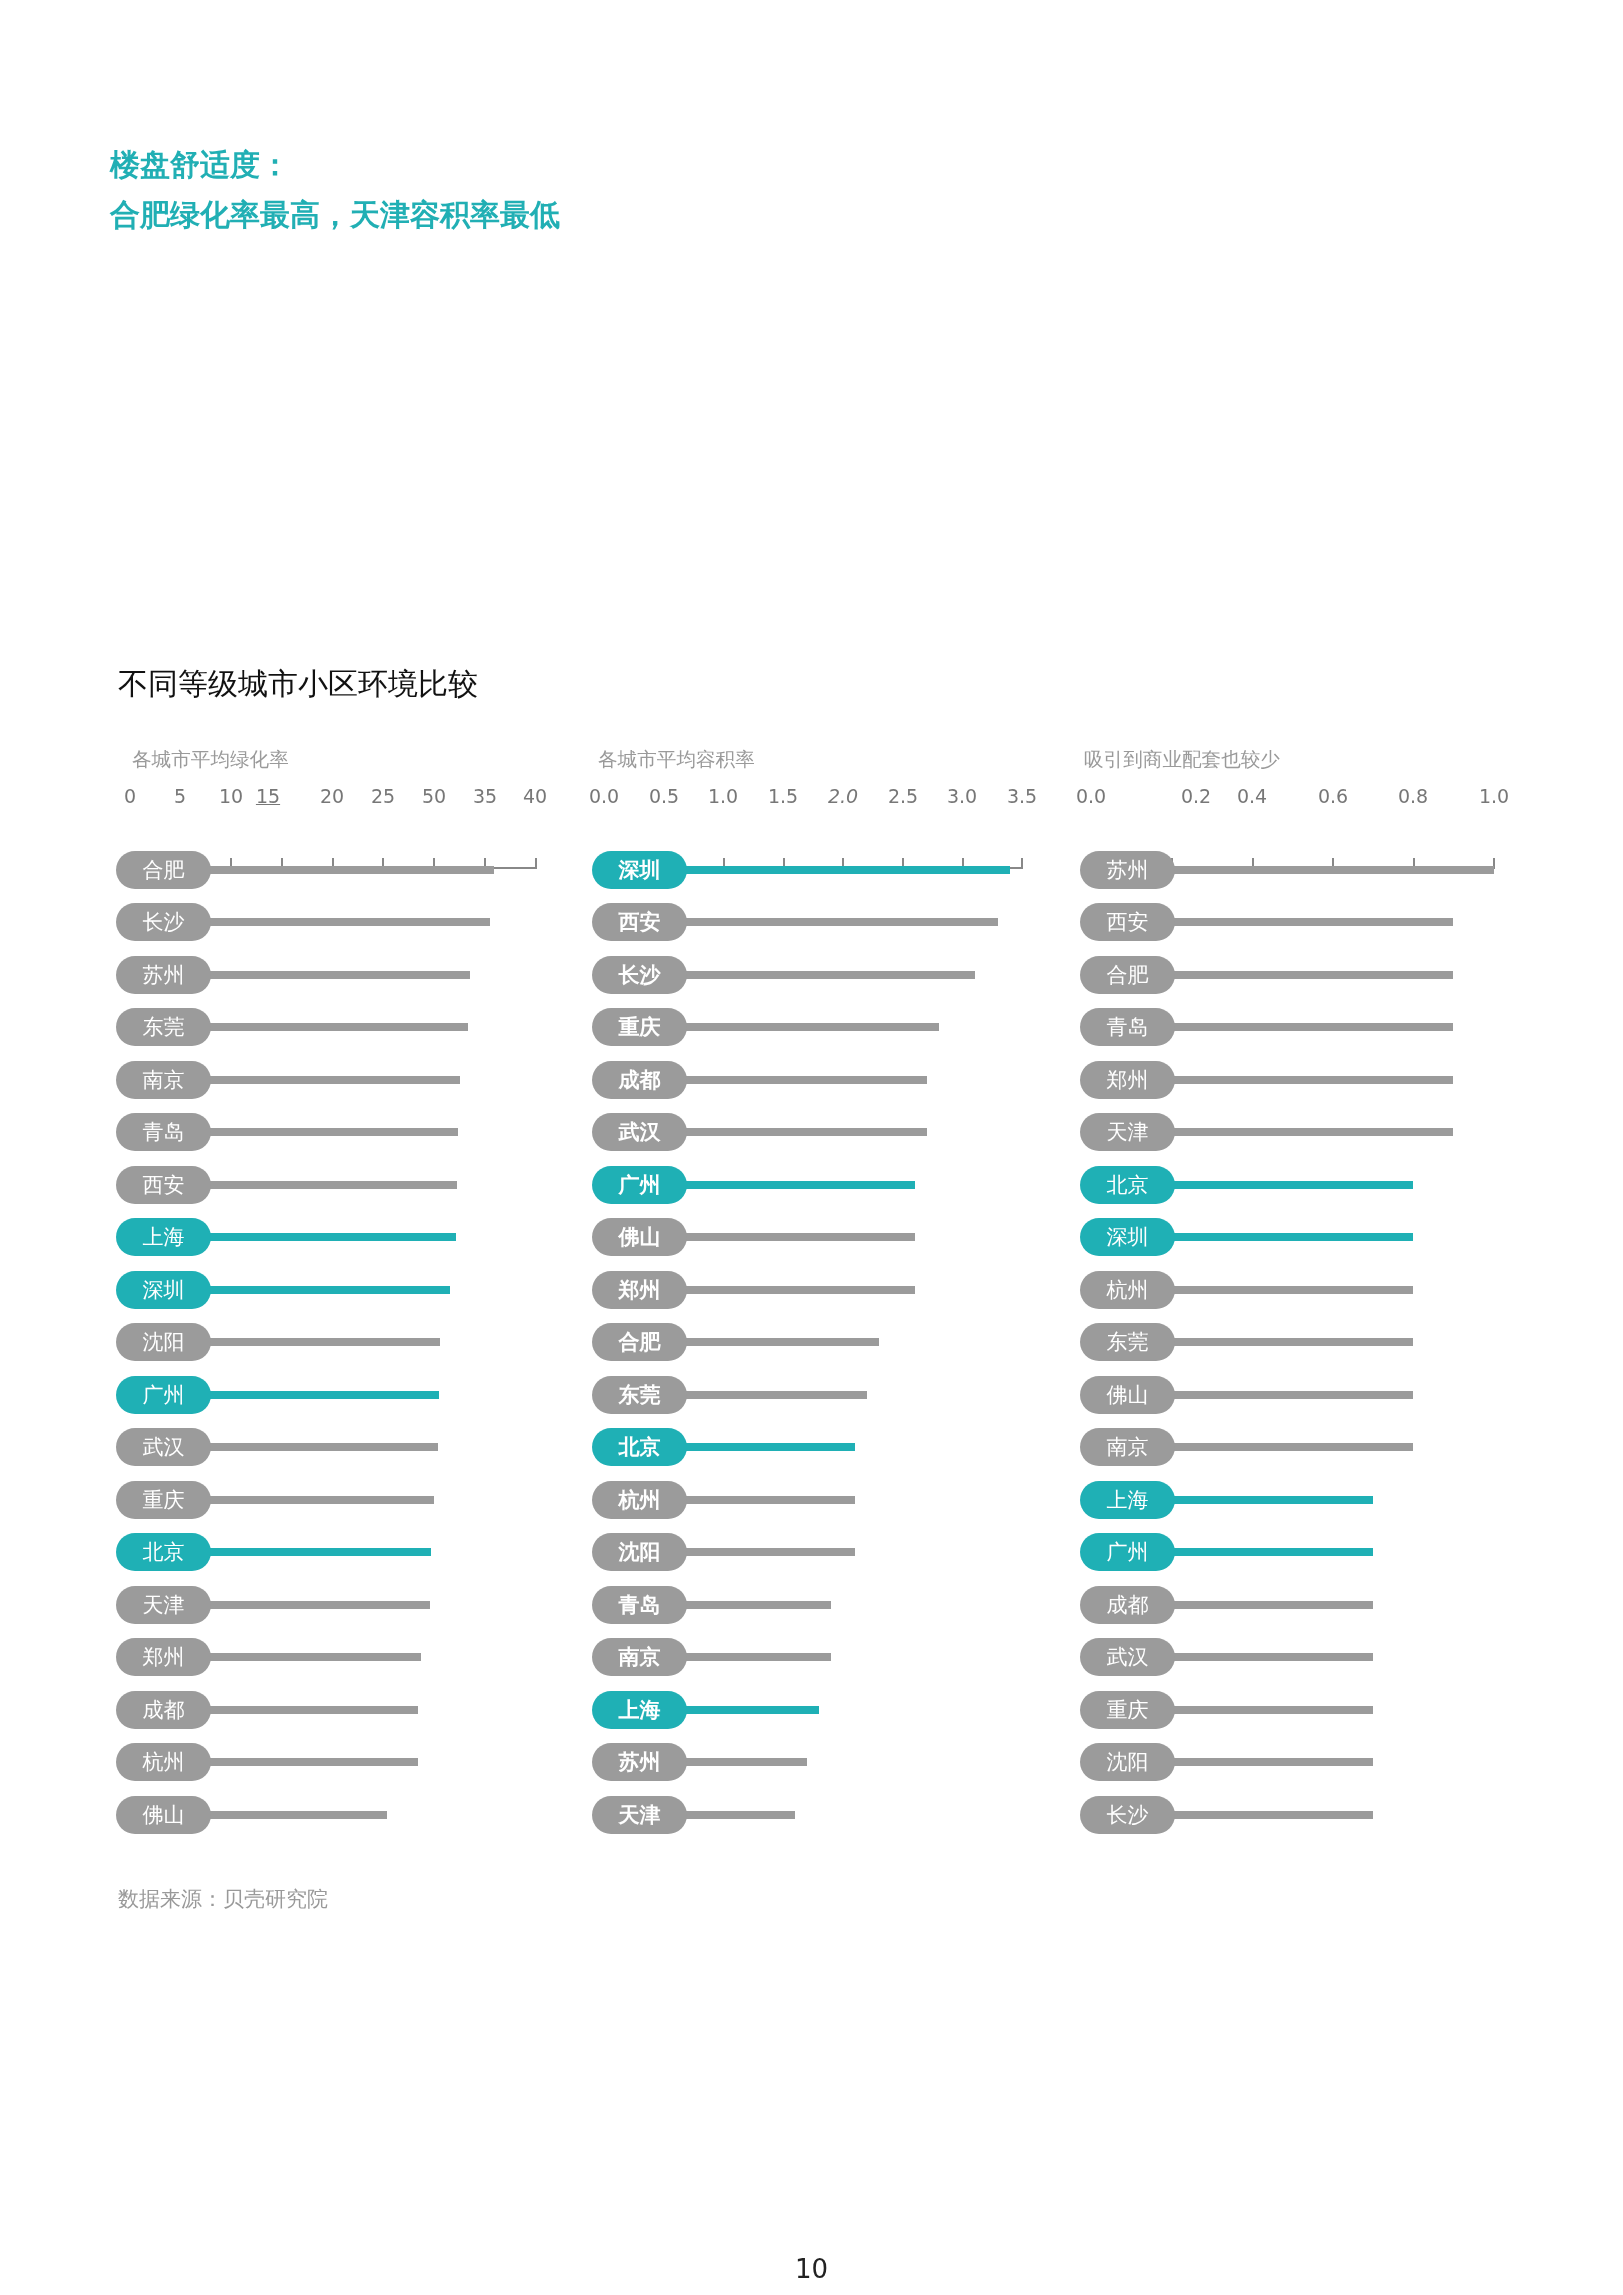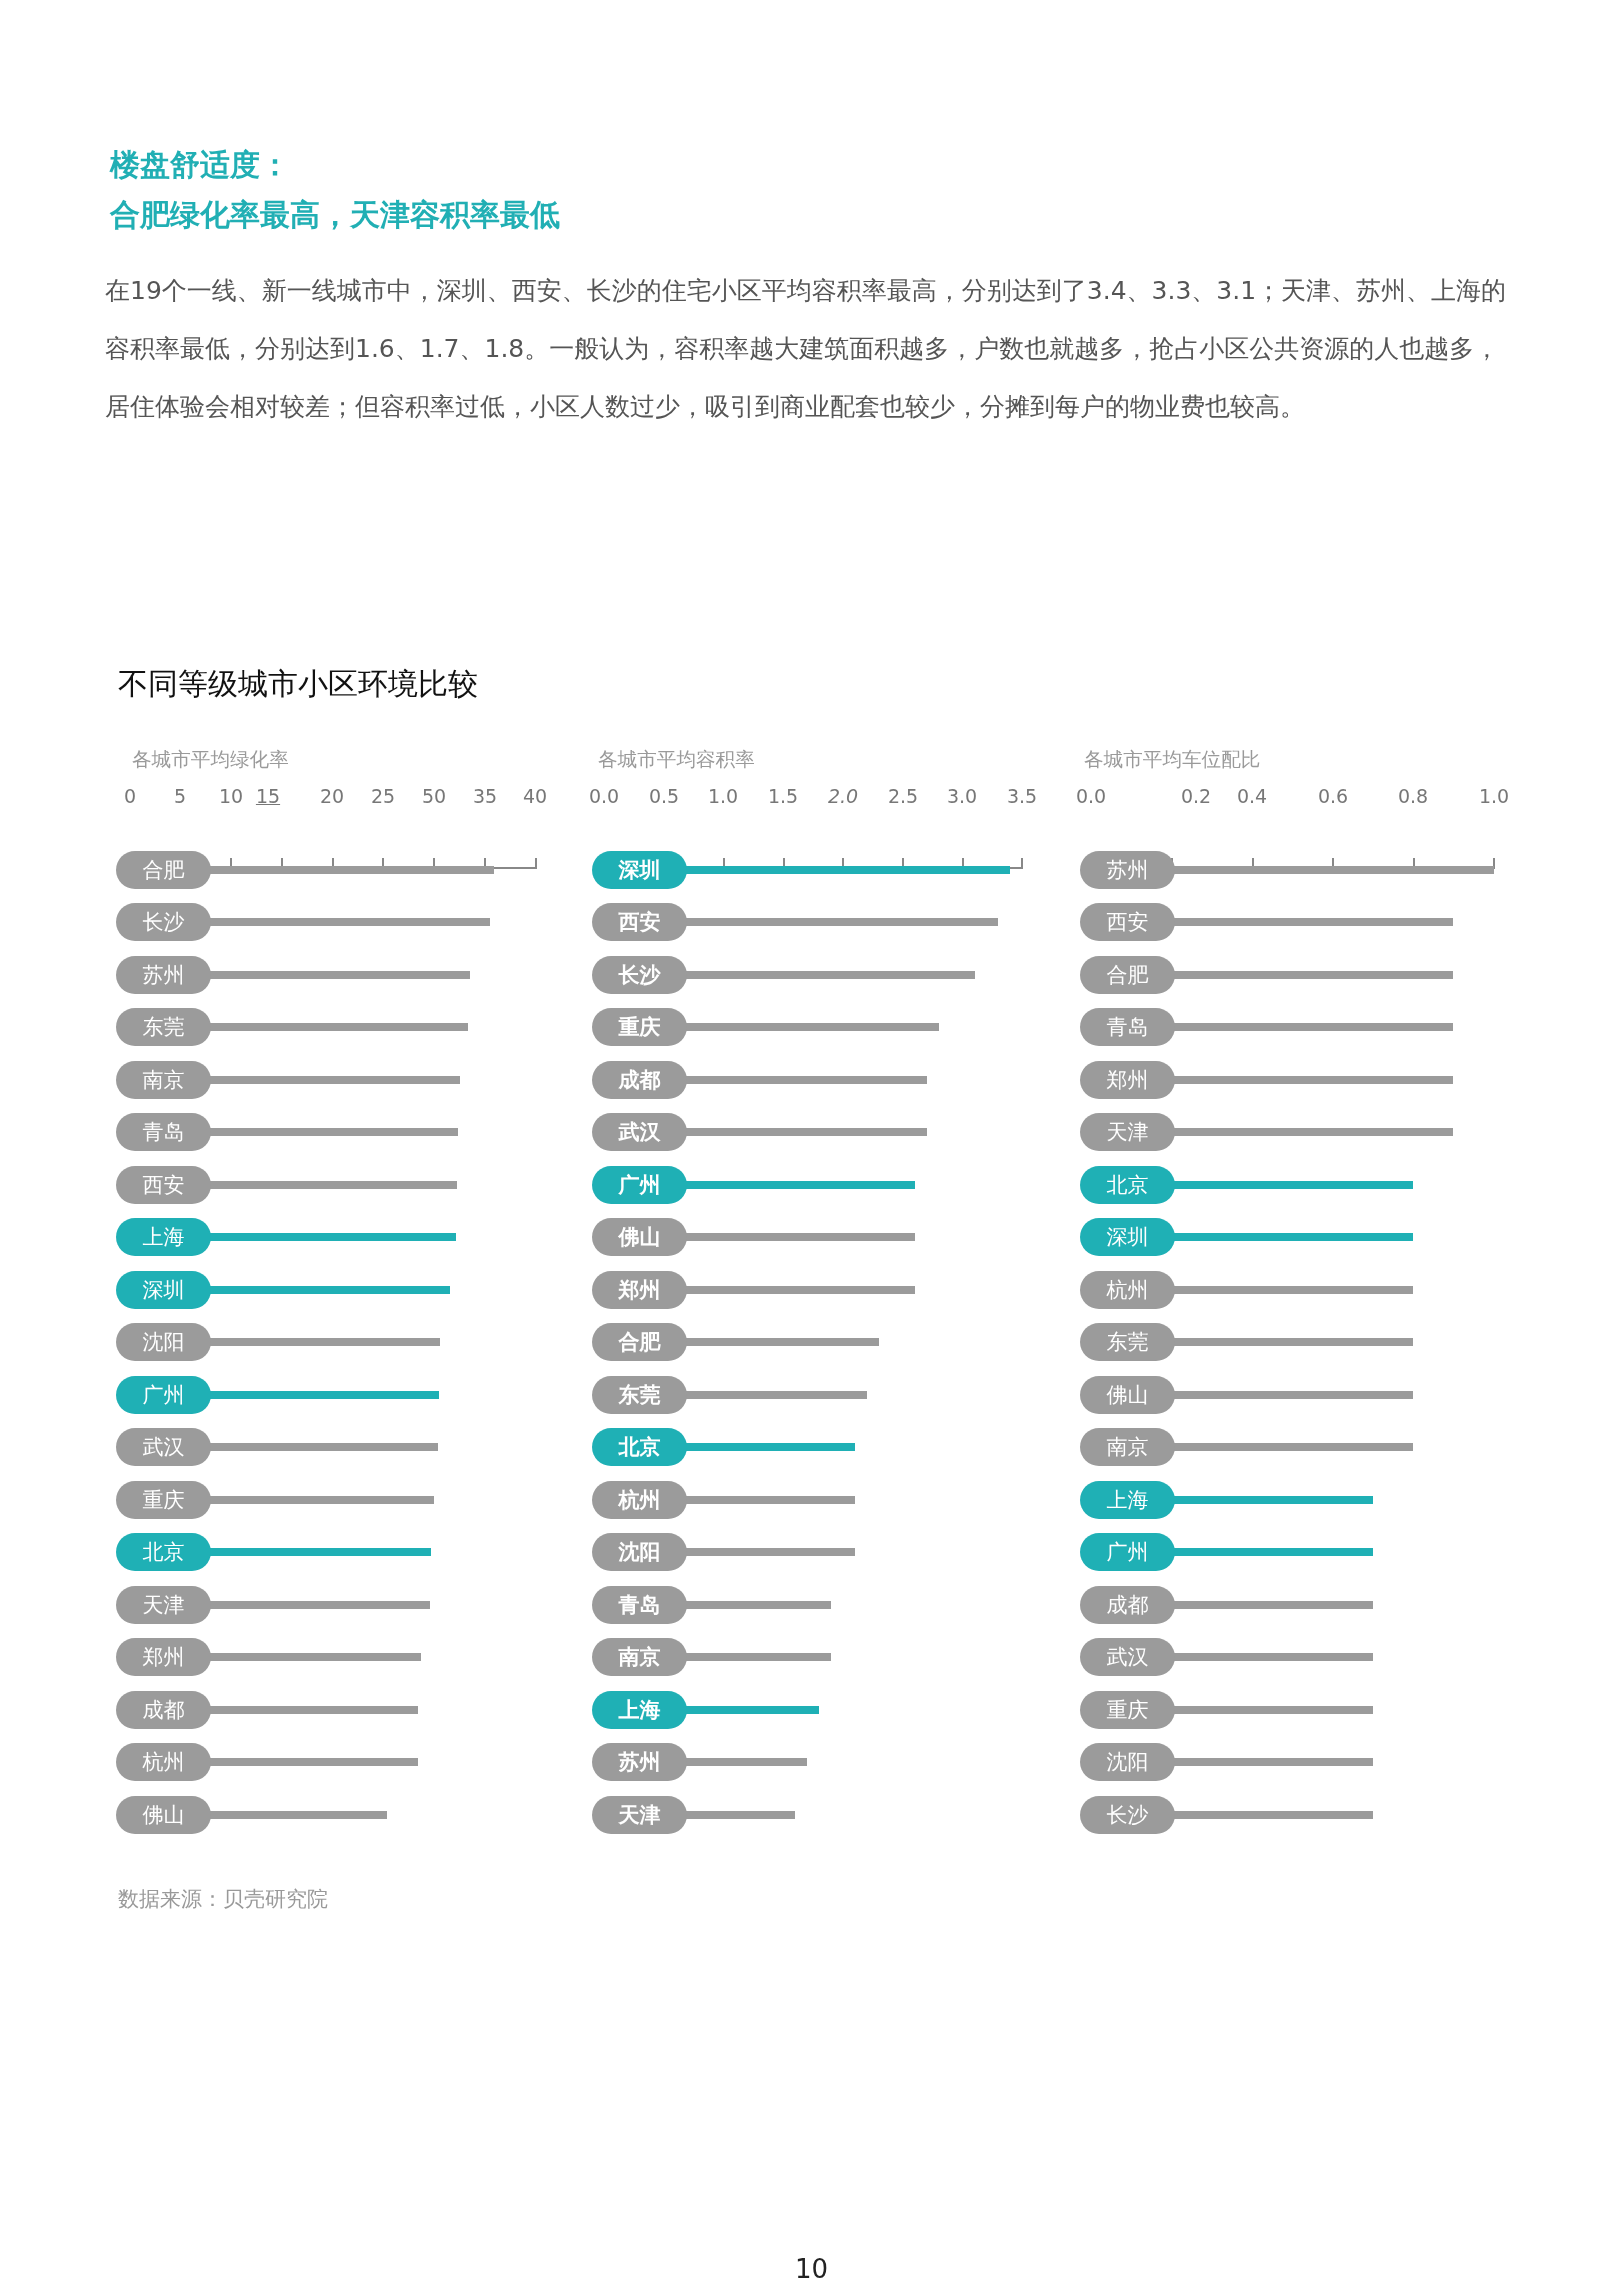--- a/index.html
+++ b/index.html
@@ -32,21 +32,20 @@
   .page-num { position: absolute; left: 0; width: 1623px; top: 2254px; text-align: center;
               font-size: 26px; color: #222222; }
 </style>
 </head>
 <body>
 
 <div class="title-line" style="top:145px;">楼盘舒适度：</div>
 <div class="title-line" style="top:195px;">合肥绿化率最高，天津容积率最低</div>
 
 <div class="para" style="top:262px;">
-  <p>在19个一线、新一线城市中，深圳、西安、长沙的住宅小区平均容积率最高，分别达到了3.4、3.3、3.1；天津、苏州、上海的容积率最低，分别达到1.6、1.7、1.8。一般认为，容积率越大建筑面积越多，户数也就越多，抢占小区公共资源的人也越多，居住体验会相对较差；但容积率过低，小区人数过少，吸引到商业配套也较少，分摊到每户的物业费也较高。</p>
 </div>
 
 <div class="chart-title">不同等级城市小区环境比较</div>
 
 <div id="panels">
     <div class="panel" style="left: 0px;">
       <div class="panel-sub" style="left: 132px;">各城市平均绿化率</div>
       <div class="axis" style="left: 0px;">
         <div class="axis-line" style="left: 130px; width: 406px;"></div>
         <div class="tick-label" style="left: 130px;">0</div>
@@ -241,21 +240,21 @@
           <div class="bar" style="left: 671px; width: 136px;"></div>
           <div class="pill bold" style="left: 592px;">苏州</div>
         </div>
         <div class="row" style="top: 945px;">
           <div class="bar" style="left: 671px; width: 124px;"></div>
           <div class="pill bold" style="left: 592px;">天津</div>
         </div>
       </div>
     </div>
     <div class="panel" style="left: 0px;">
-      <div class="panel-sub" style="left: 1084px;">各城市平均车位配比</div>
+      <div class="panel-sub" style="left: 1084px;">吸引到商业配套也较少</div>
       <div class="axis" style="left: 0px;">
         <div class="axis-line" style="left: 1091px; width: 402px;"></div>
         <div class="tick-label" style="left: 1091px;">0.0</div>
         <div class="tick" style="left: 1091px;"></div>
         <div class="tick-label" style="left: 1196px;">0.2</div>
         <div class="tick" style="left: 1171px;"></div>
         <div class="tick-label" style="left: 1252px; text-align: right;">0.4</div>
         <div class="tick" style="left: 1252px;"></div>
         <div class="tick-label" style="left: 1333px;">0.6</div>
         <div class="tick" style="left: 1332px;"></div>

